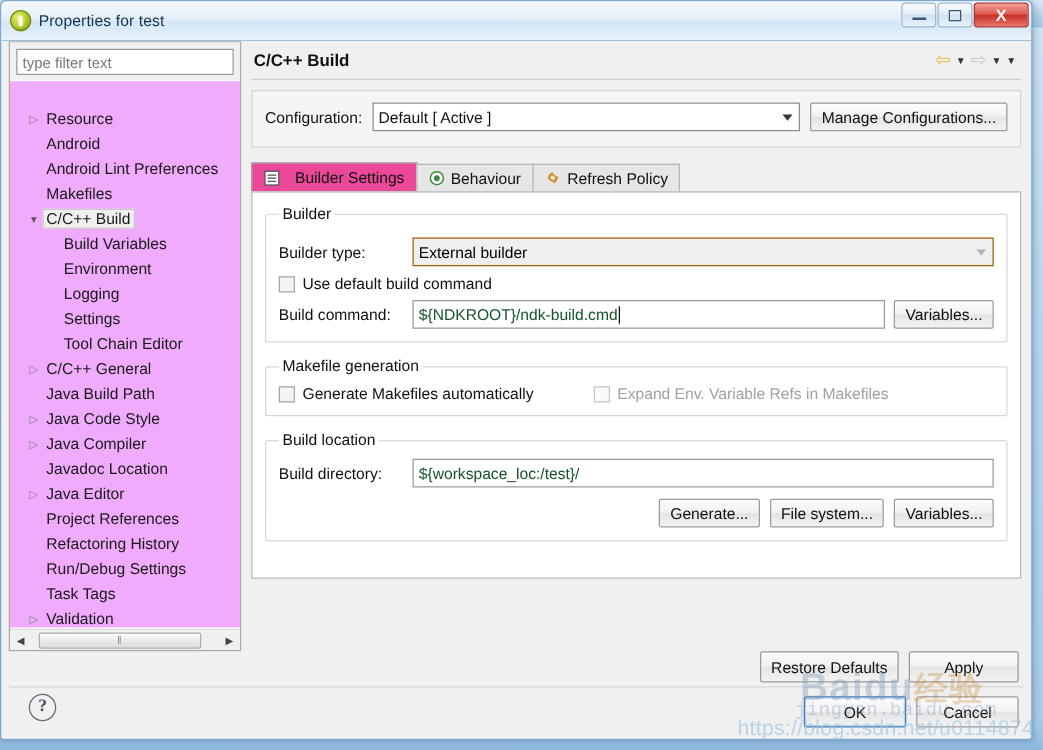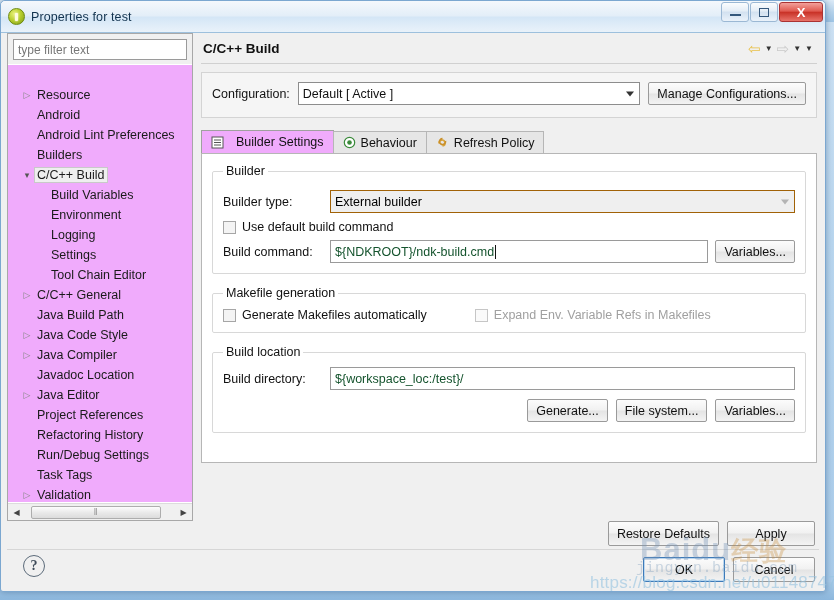--- a/index.html
+++ b/index.html
@@ -166,21 +166,21 @@
   }
 
   
   .tabs { display: flex; align-items: flex-end; margin: 12px 2px 0 2px; height: 23px; }
   .tab {
     display: flex; align-items: center; gap: 5px; height: 22px;
     padding: 0 9px; font-size: 12.5px; color: #111;
     border: 1px solid #b6b6b6; border-bottom: none; background: #e6e6e6;
     margin-right: -1px;
   }
-  .tab.active { background: #f0abfc; height: 23px; border-color: #a0a0a0; gap: 12px; }
+  .tab.active { background: #ec4899; height: 23px; border-color: #a0a0a0; gap: 12px; }
   .tab-ico { width: 13px; height: 13px; flex: none; }
 
   .tab-pane {
     border: 1px solid #b6b6b6; background: #fff;
     margin: 0 2px; padding: 10px 10px 8px 10px; height: 310px; position: relative;
   }
 
   fieldset.grp {
     border: 1px solid #d8d8d8; border-radius: 2px;
     margin: 0 0 12px 0; padding: 6px 10px 10px 10px;
@@ -300,21 +300,21 @@
           <div class="tree-item">
             <span class="twisty "></span>
             <span class="lbl">Android</span>
           </div>
           <div class="tree-item">
             <span class="twisty "></span>
             <span class="lbl">Android Lint Preferences</span>
           </div>
           <div class="tree-item">
             <span class="twisty "></span>
-            <span class="lbl">Builders</span>
+            <span class="lbl">Makefiles</span>
           </div>
           <div class="tree-item selected">
             <span class="twisty tw-open"></span>
             <span class="lbl">C/C++ Build</span>
           </div>
           <div class="tree-item child">
             <span class="lbl">Build Variables</span>
           </div>
           <div class="tree-item child">
             <span class="lbl">Environment</span>

